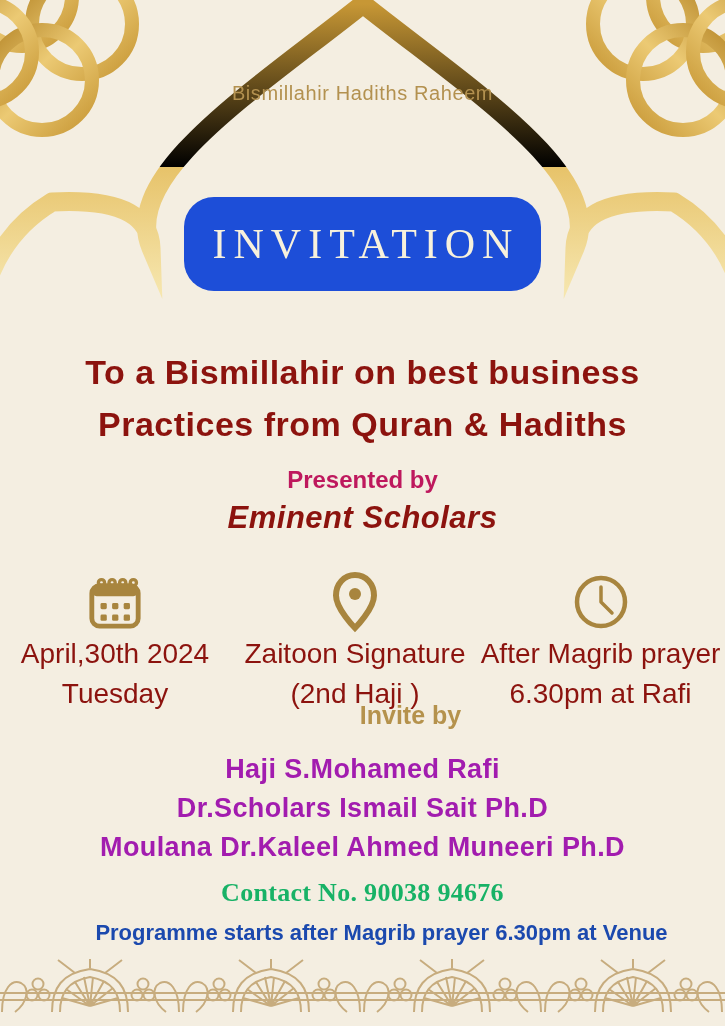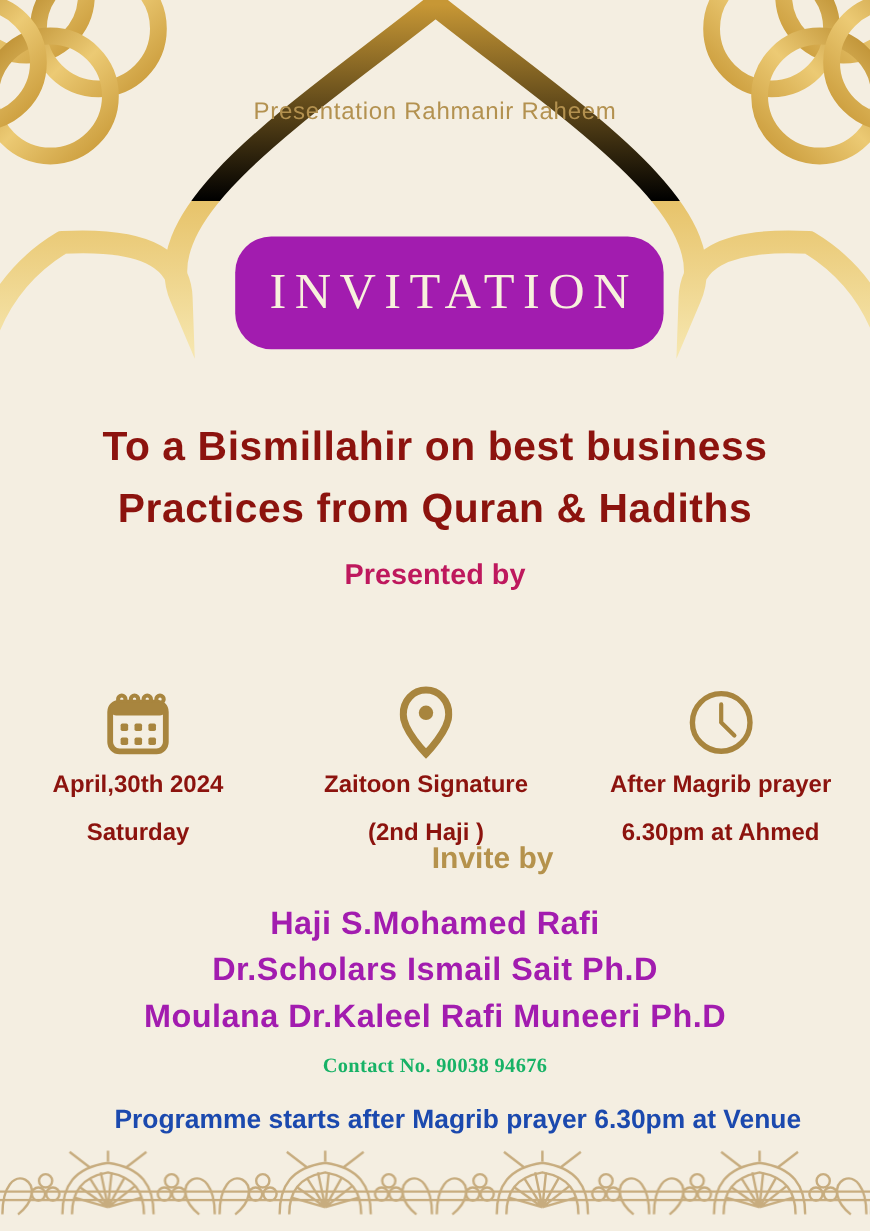--- a/index.html
+++ b/index.html
@@ -8,49 +8,49 @@
     position:relative;width:725px;height:1026px;margin:0 auto;
     background:#f4eee1;overflow:hidden;
   }
   .abs{position:absolute;}
   .centered{left:0;width:725px;text-align:center;}
 
   .bismillah{
     top:82px;font-size:20px;color:#b3914f;letter-spacing:0.6px;font-weight:400;
   }
   .badge{
-    top:197px;left:196px;width:357px;height:94px;
-    background:#a21caf;border-radius:30px;
+    top:197px;left:184px;width:357px;height:94px;
+    background:#1d4ed8;border-radius:30px;
     display:flex;align-items:center;justify-content:center;
   }
   .badge span{
     font-family:"Liberation Serif",serif;font-size:42px;letter-spacing:7px;
     color:#f7f1dc;font-weight:400;padding-left:7px;
   }
   .title{
     top:346px;font-weight:bold;font-size:34px;line-height:52px;
     color:#8c130e;letter-spacing:0.5px;
   }
   .presented-label{top:466px;font-size:24px;font-weight:bold;color:#be185d;}
   .presented-by{top:500px;font-size:31px;font-weight:bold;font-style:italic;color:#8c130e;letter-spacing:0.5px;}
 
   .details-row{top:570px;left:0;width:725px;height:148px;}
   .col{position:absolute;top:0;text-align:center;color:#8c130e;}
   .col .iconwrap{height:64px;display:flex;align-items:center;justify-content:center;}
-  .col .l1,.col .l2{font-size:20px;font-weight:bold;line-height:40px;}
+  .col .l1,.col .l2{font-size:28px;font-weight:normal;line-height:40px;}
   .col1{left:8px;width:214px;}
   .col2{left:236px;width:238px;}
   .col3{left:478px;width:245px;}
 
   .invite-label{top:701px;font-size:25px;font-weight:bold;color:#b5924c;margin-left:48px;}
   .names{top:750px;font-size:27px;font-weight:bold;color:#a21caf;line-height:39px;letter-spacing:0.4px;}
   .names div{margin:0 0 0 0;}
   .contact{
     top:878px;font-family:"Liberation Serif",serif;font-weight:bold;
-    font-size:17px;color:#17b266;letter-spacing:0.3px;
+    font-size:26px;color:#17b266;letter-spacing:0.3px;
   }
   .programme{top:920px;font-size:22px;font-weight:bold;color:#1b49ae;padding-left:19px;}
 
   .arch-svg{top:0;left:0;}
   .knot-left{top:-6px;left:-6px;}
   .knot-right{top:-6px;right:-6px;transform:scaleX(-1);}
   .border-svg{top:956px;left:0;}
 </style>
 </head>
 <body>
@@ -93,32 +93,33 @@
   </svg>
   <svg class="abs knot-right" width="152" height="148" viewBox="0 0 152 148" aria-hidden="true">
     <g fill="none" stroke="url(#goldKnot)" stroke-width="14">
       <circle cx="28" cy="2" r="50"></circle>
       <circle cx="88" cy="30" r="50"></circle>
       <circle cx="48" cy="86" r="50"></circle>
       <circle cx="-12" cy="58" r="50"></circle>
     </g>
   </svg>
 
-  <div class="abs centered bismillah">Presentation Rahmanir Raheem</div>
+  <div class="abs centered bismillah">Bismillahir Hadiths Raheem</div>
 
   <div class="abs badge">
     <span>INVITATION</span>
   </div>
 
   <div class="abs centered title">
     <div>To a Bismillahir on best business</div>
     <div>Practices from Quran &amp; Hadiths</div>
   </div>
 
   <div class="abs centered presented-label">Presented by</div>
+  <div class="abs centered presented-by">Eminent Scholars</div>
 
   <div class="abs details-row">
 
     <div class="col col1">
       <div class="iconwrap">
         <svg width="58" height="56" viewBox="0 0 60 58" aria-hidden="true">
           <g stroke="#a8853e" fill="none" stroke-width="5">
             <rect x="6" y="12" width="48" height="42" rx="8"></rect>
             <circle cx="16" cy="9" r="3.2" stroke-width="3.5"></circle>
             <circle cx="27" cy="9" r="3.2" stroke-width="3.5"></circle>
@@ -130,21 +131,21 @@
             <rect x="15" y="30" width="6.5" height="6.5" rx="1.5"></rect>
             <rect x="27" y="30" width="6.5" height="6.5" rx="1.5"></rect>
             <rect x="39" y="30" width="6.5" height="6.5" rx="1.5"></rect>
             <rect x="15" y="42" width="6.5" height="6.5" rx="1.5"></rect>
             <rect x="27" y="42" width="6.5" height="6.5" rx="1.5"></rect>
             <rect x="39" y="42" width="6.5" height="6.5" rx="1.5"></rect>
           </g>
         </svg>
       </div>
       <div class="l1">April,30th 2024</div>
-      <div class="l2">Saturday</div>
+      <div class="l2">Tuesday</div>
     </div>
 
     <div class="col col2">
       <div class="iconwrap">
         <svg width="44" height="62" viewBox="0 0 44 62" aria-hidden="true">
           <path d="M22,4 C11,4 3,13 3,24.5 C3,38 22,57 22,57 C22,57 41,38 41,24.5 C41,13 33,4 22,4 Z" fill="none" stroke="#a8853e" stroke-width="6"></path>
           <circle cx="22" cy="23" r="6" fill="#a8853e"></circle>
         </svg>
       </div>
       <div class="l1">Zaitoon Signature</div>
@@ -152,31 +153,31 @@
     </div>
 
     <div class="col col3">
       <div class="iconwrap">
         <svg width="56" height="56" viewBox="0 0 56 56" aria-hidden="true">
           <circle cx="28" cy="28" r="24" fill="none" stroke="#a8853e" stroke-width="4.5"></circle>
           <path d="M28,28 L28,13 M28,28 L39,39" fill="none" stroke="#a8853e" stroke-width="3.5" stroke-linecap="round"></path>
         </svg>
       </div>
       <div class="l1">After Magrib prayer</div>
-      <div class="l2">6.30pm at Ahmed</div>
+      <div class="l2">6.30pm at Rafi</div>
     </div>
 
   </div>
 
   <div class="abs centered invite-label">Invite by</div>
 
   <div class="abs centered names">
     <div>Haji S.Mohamed Rafi</div>
     <div>Dr.Scholars Ismail Sait Ph.D</div>
-    <div>Moulana Dr.Kaleel Rafi Muneeri Ph.D</div>
+    <div>Moulana Dr.Kaleel Ahmed Muneeri Ph.D</div>
   </div>
 
   <div class="abs centered contact">Contact No. 90038 94676</div>
   <div class="abs centered programme">Programme starts after Magrib prayer 6.30pm at Venue</div>
 
   <svg class="abs border-svg" width="725" height="58" viewBox="0 0 725 58" aria-hidden="true">
     <defs>
       <pattern id="flor" width="181" height="58" patternUnits="userSpaceOnUse">
         <g fill="none" stroke="#c7ac7e" stroke-width="2">
           <path d="M0,37 H181 M0,44 H181"></path>

